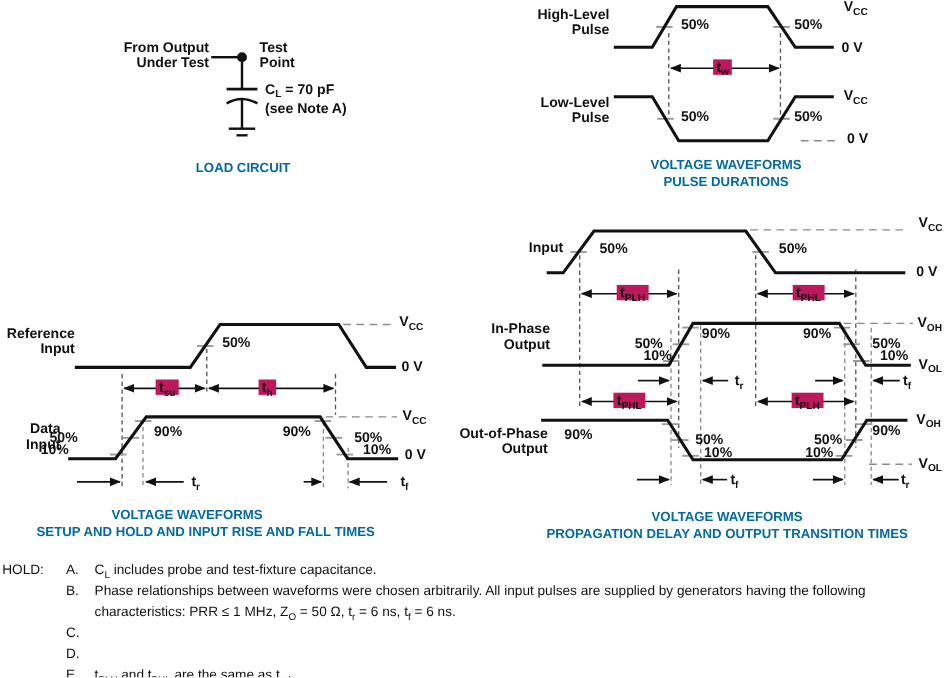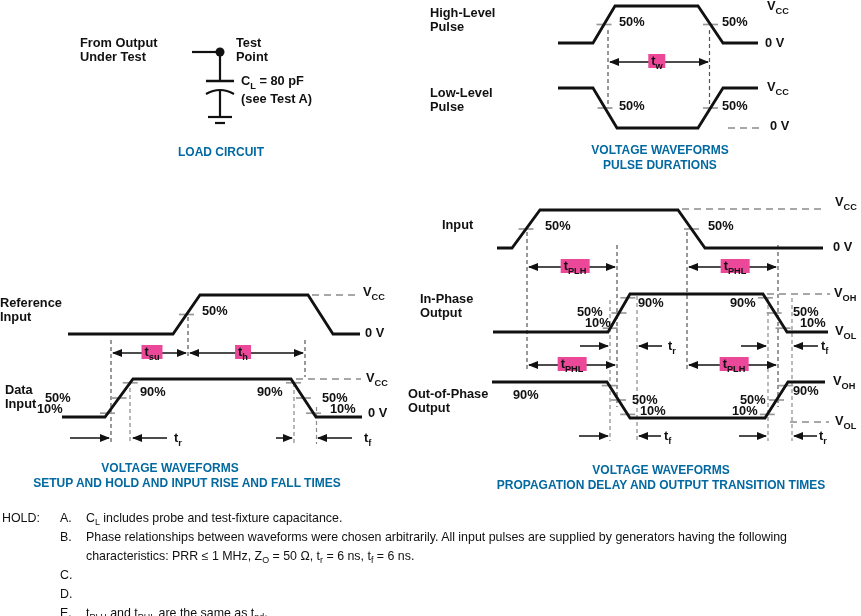--- a/index.html
+++ b/index.html
@@ -1,22 +1,22 @@
 <!DOCTYPE html>
 <html><head>
 <meta charset="utf-8">
 <style>
   html,body{margin:0;padding:0;background:#fff;}
   #page{position:relative;width:861px;height:616px;background:#ffffff;overflow:hidden;
         font-family:"Liberation Sans","DejaVu Sans",sans-serif;color:#111;}
   .diag{position:absolute;}
   .diag svg{position:absolute;left:0;top:0;overflow:visible;}
   .t{position:absolute;font-weight:bold;font-size:12.8px;line-height:13.5px;white-space:pre-line;color:#111;}
-  .ra{}
-  .dim{background:#ec4899;padding:0 3px;transform:translateX(-50%);white-space:nowrap;}
+  .ra{text-align:right;}
+  .dim{background:#be185d;padding:0 3px;transform:translateX(-50%);white-space:nowrap;}
   .cap{position:absolute;font-weight:bold;font-size:12px;line-height:15px;text-align:center;color:#0369a1;white-space:nowrap;}
   sub{font-size:72%;line-height:0;}
   
   #notes{position:absolute;left:2px;top:509px;width:859px;font-size:12.4px;line-height:19px;color:#111;}
   #notes .heading{position:absolute;left:0;top:0;}
   .note-row{display:flex;margin-left:58px;}
   .note-letter{flex:none;width:26px;}
   .note-text{white-space:nowrap;}
 </style>
 </head>
@@ -38,22 +38,22 @@
       </g>
       <g stroke="#111" stroke-width="2.2">
         <line x1="128" y1="107" x2="152" y2="107"></line>
         <line x1="135" y1="113" x2="145" y2="113"></line>
       </g>
     </svg>
     <span class="t ra" style="left:0;top:26px;width:110px;">From Output
 Under Test</span>
     <span class="t" style="left:156px;top:26px;">Test
 Point</span>
-    <span class="t" style="left:161px;top:64px;"><span>C</span><sub>L</sub><span> = 80 pF</span></span>
-    <span class="t" style="left:161px;top:82px;">(see Test A)</span>
+    <span class="t" style="left:161px;top:64px;"><span>C</span><sub>L</sub><span> = 70 pF</span></span>
+    <span class="t" style="left:161px;top:82px;">(see Note A)</span>
     <div class="cap" style="left:10px;top:135px;width:262px;">LOAD CIRCUIT</div>
   </div>
 
   <div class="diag" style="left:430px;top:0;width:431px;height:190px;">
     <svg width="431" height="185" viewBox="0 0 431 185">
       <defs>
         <marker id="b-aR" markerUnits="userSpaceOnUse" markerWidth="10" markerHeight="8" refX="9" refY="4" orient="auto">
             <path d="M0,0L10,4L0,8Z" fill="#111"></path>
           </marker>
         <marker id="b-aL" markerUnits="userSpaceOnUse" markerWidth="10" markerHeight="8" refX="1" refY="4" orient="auto">

